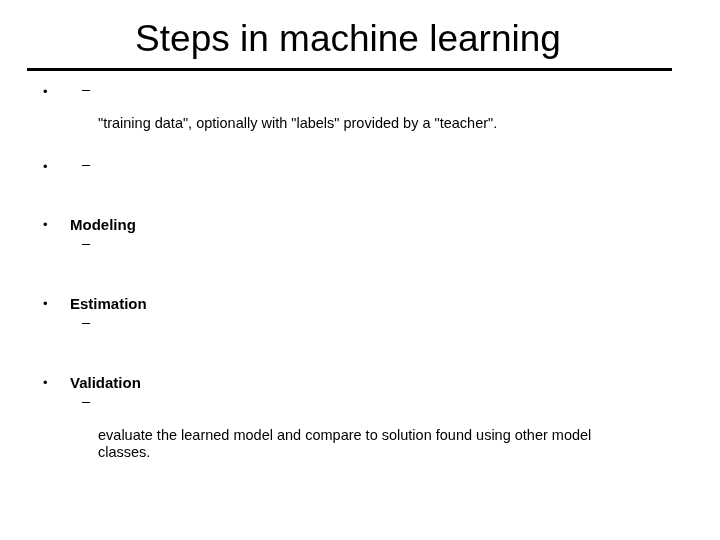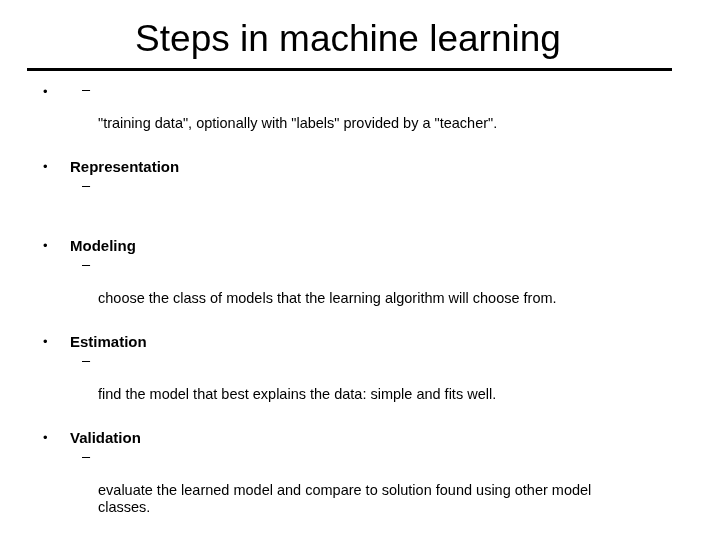--- a/index.html
+++ b/index.html
@@ -71,46 +71,43 @@
       </div>
       <div class="l2">
         <span class="b2">–</span>
         <span>"training data", optionally with "labels" provided by a "teacher".</span>
       </div>
     </div>
 
     <div class="item">
       <div class="l1">
         <span class="b1">•</span>
-        <span>Representation</span>
       </div>
       <div class="l2">
         <span class="b2">–</span>
       </div>
     </div>
 
     <div class="item">
       <div class="l1">
         <span class="b1">•</span>
         <span>Modeling</span>
       </div>
       <div class="l2">
         <span class="b2">–</span>
-        <span>choose the class of models that the learning algorithm will choose from.</span>
       </div>
     </div>
 
     <div class="item">
       <div class="l1">
         <span class="b1">•</span>
         <span>Estimation</span>
       </div>
       <div class="l2">
         <span class="b2">–</span>
-        <span>find the model that best explains the data: simple and fits well.</span>
       </div>
     </div>
 
     <div class="item">
       <div class="l1">
         <span class="b1">•</span>
         <span>Validation</span>
       </div>
       <div class="l2">
         <span class="b2">–</span>

